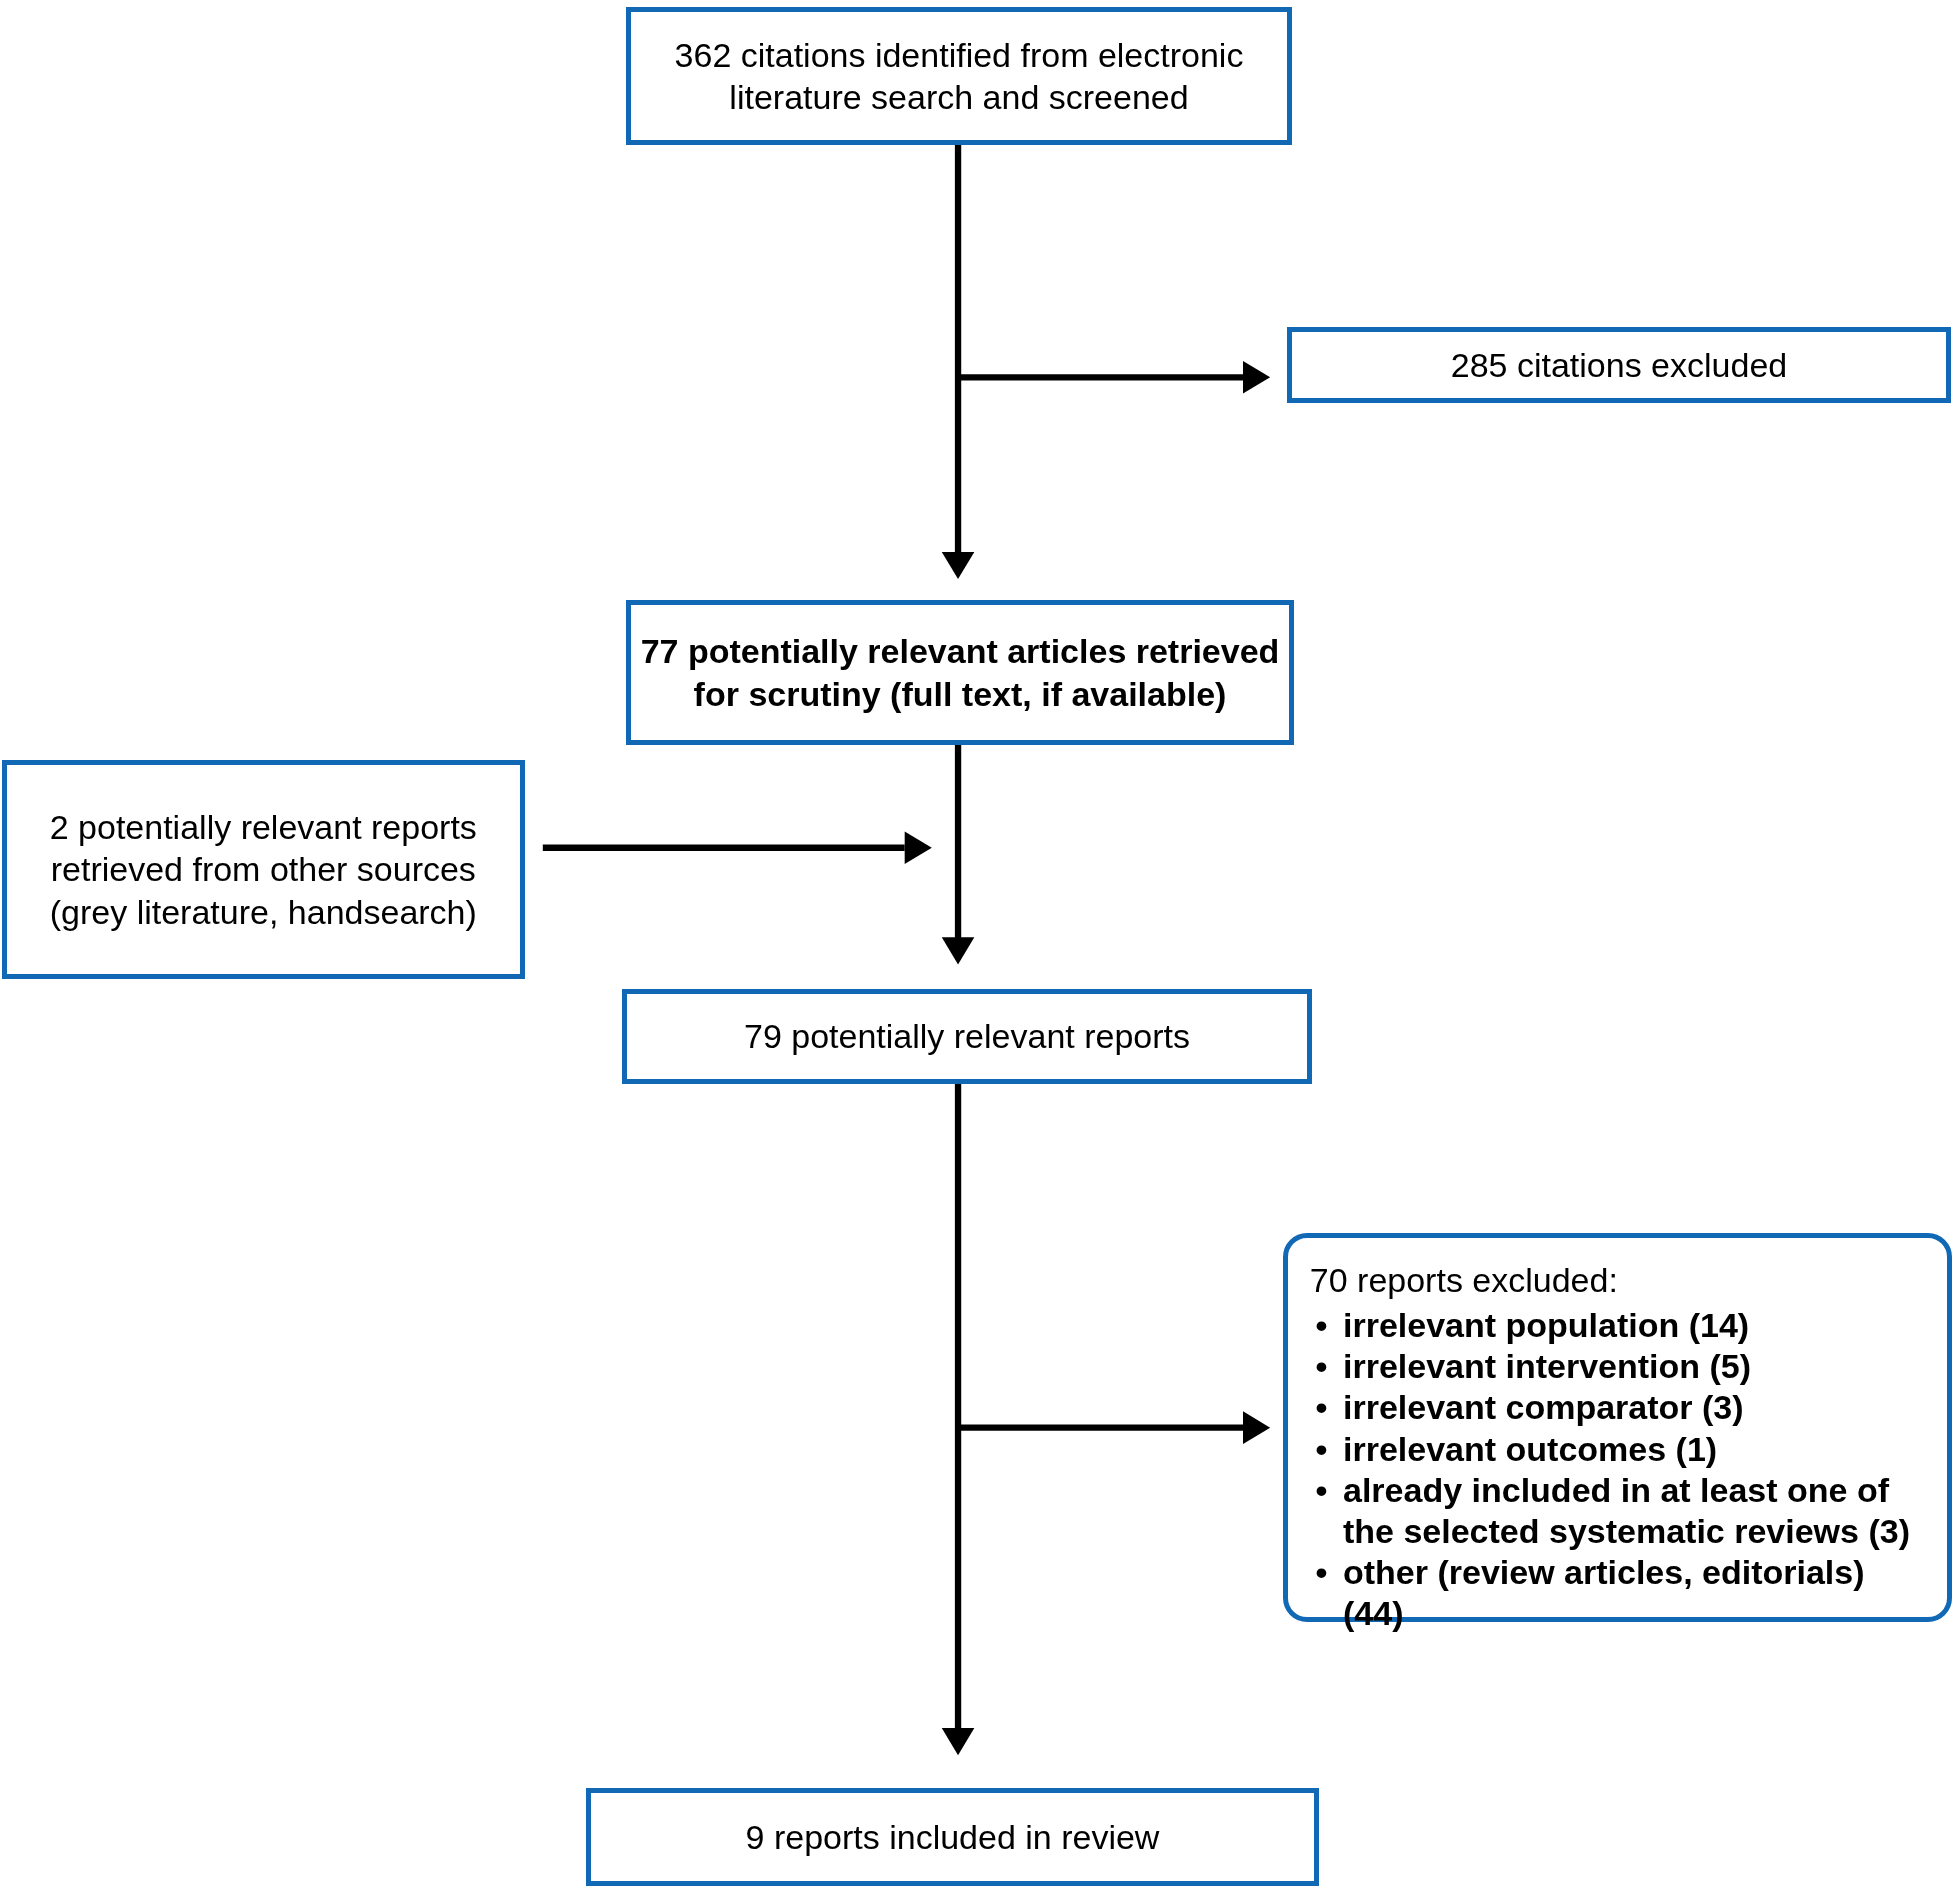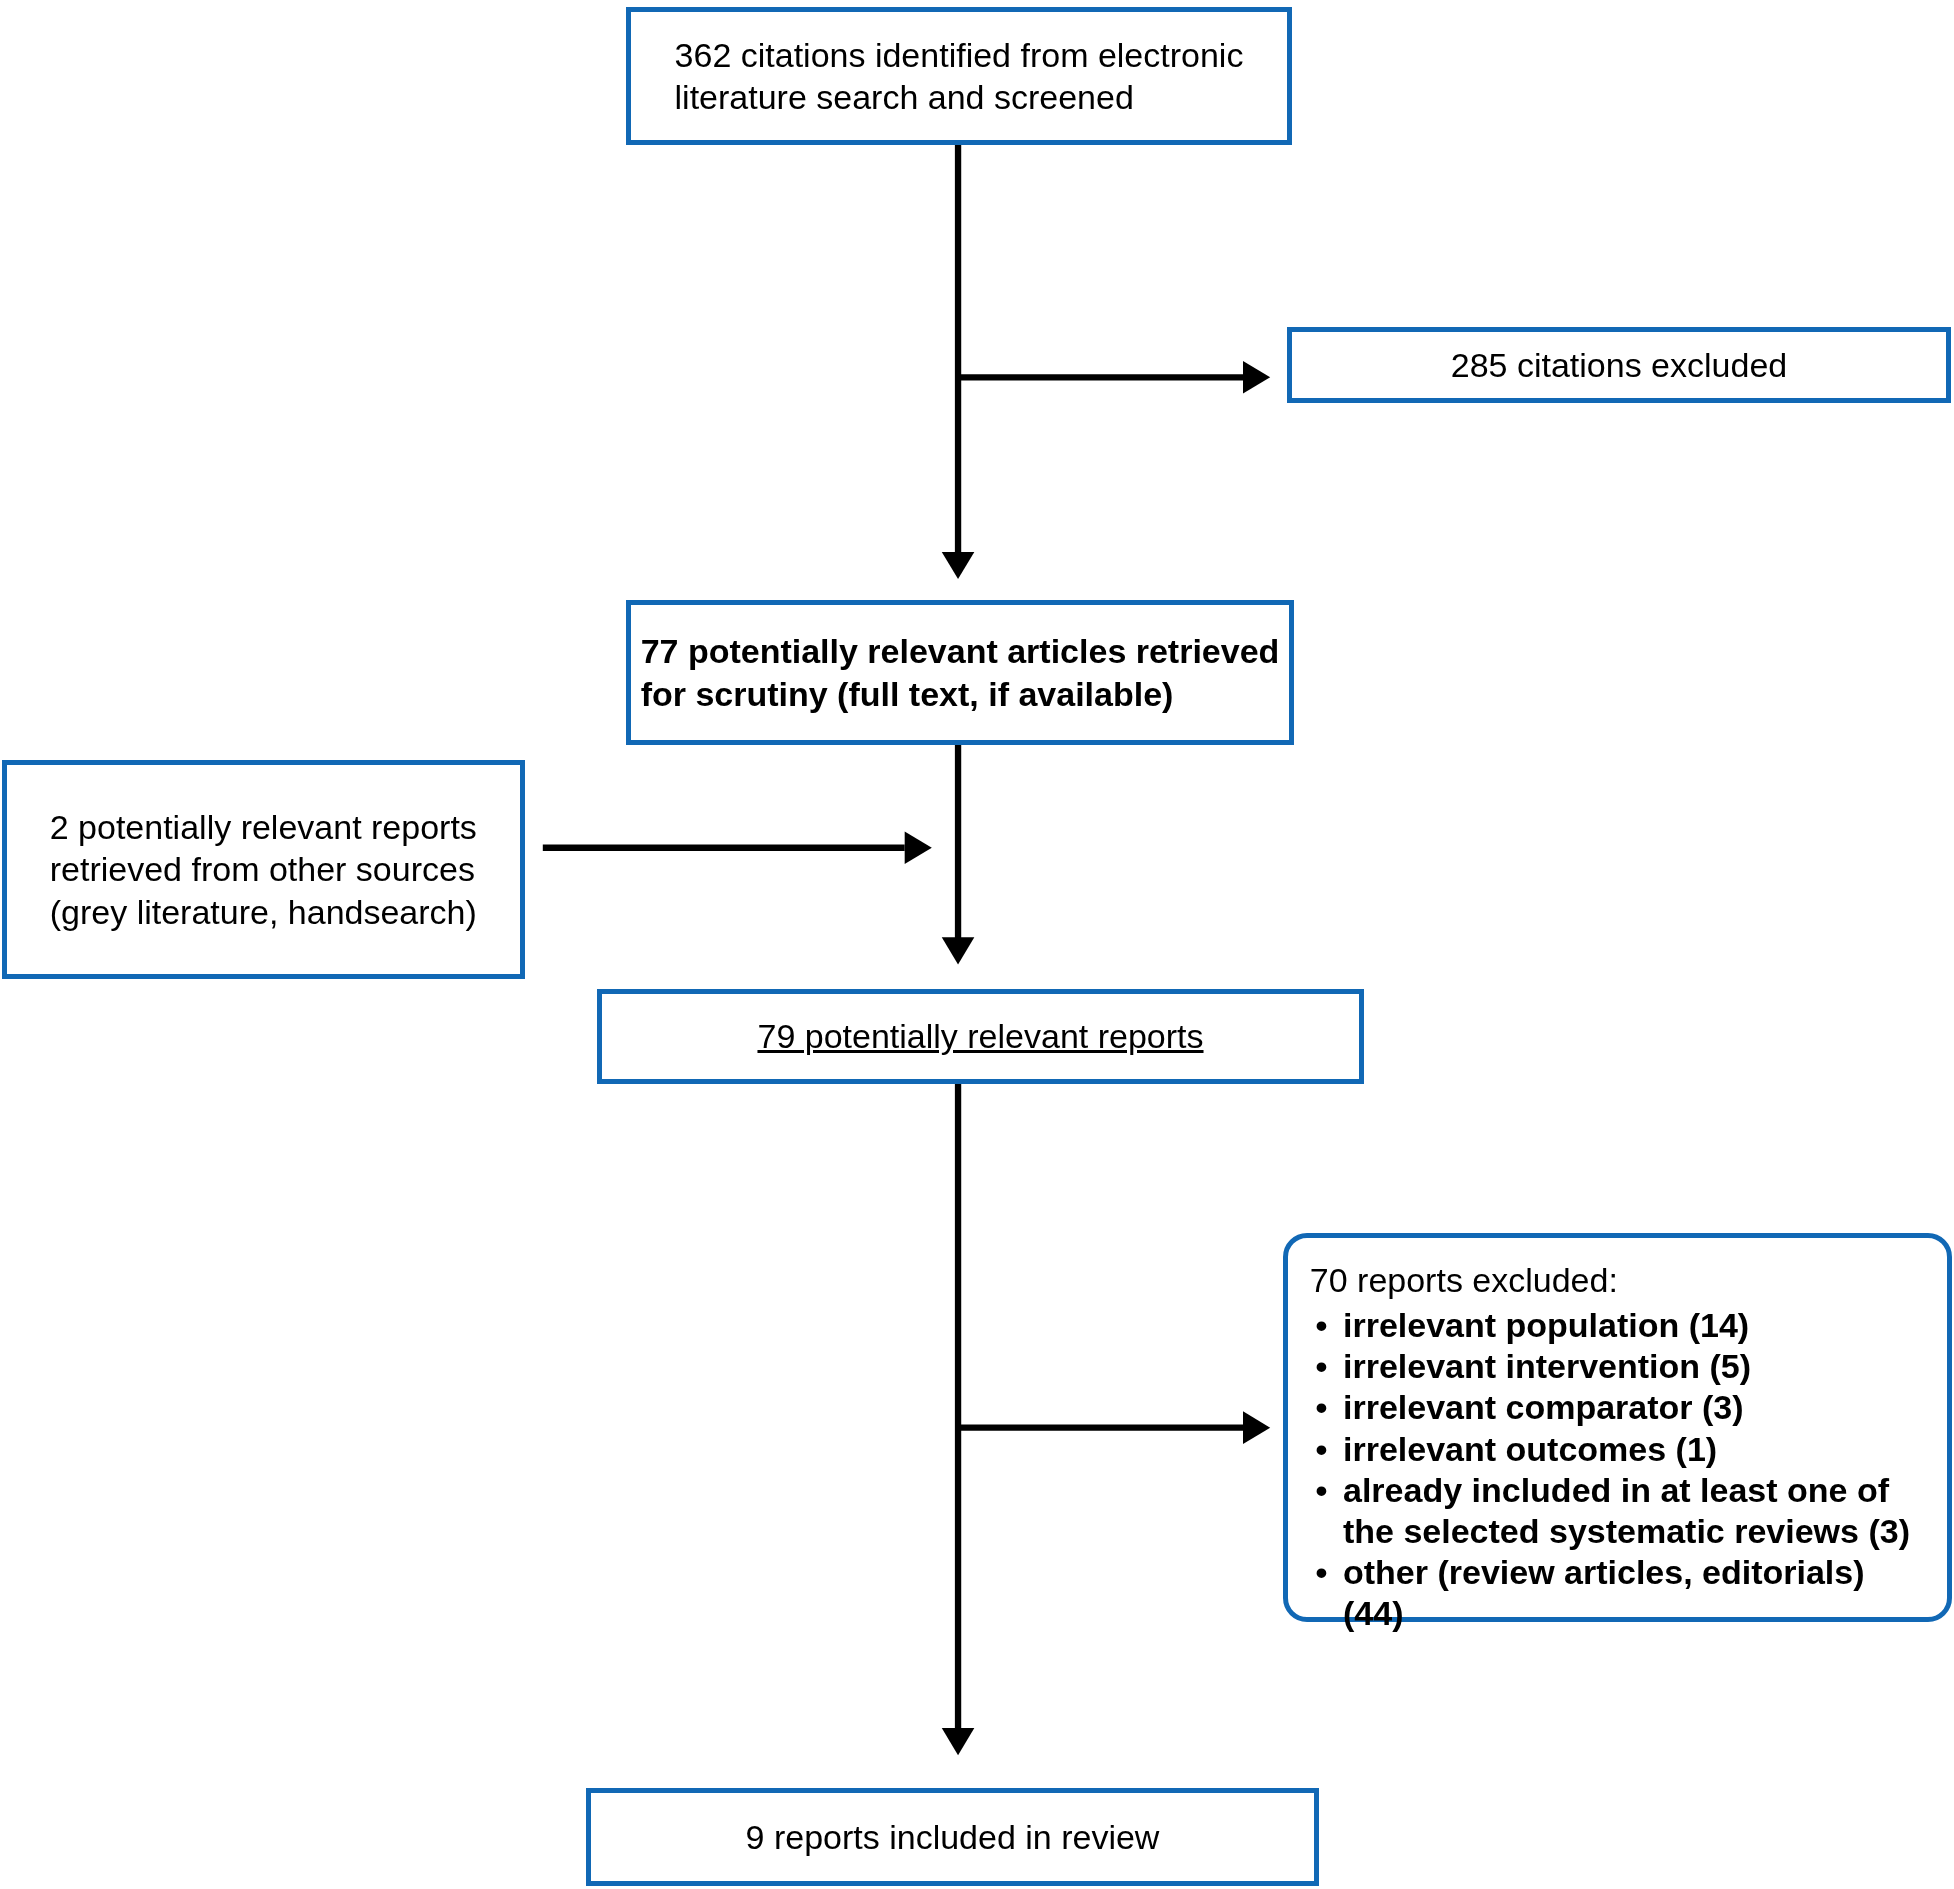--- a/index.html
+++ b/index.html
@@ -28,28 +28,29 @@
     border: 5.4px solid #1168b5;
     background: #ffffff;
     display: flex;
     align-items: center;
     justify-content: center;
     font-size: 34px;
     line-height: 1.25;
   }
   .flow-box .box-text {
     white-space: pre-line;
+    text-align: center;
     padding: 3.6px 9px;
   }
   
   .box-identified        { left: 626px;  top: 7.2px;    width: 666px; height: 138px; }
   .box-citations-excluded{ left: 1287px; top: 327px;  width: 664px; height: 76px; }
   .box-retrieved         { left: 626px;  top: 600px;  width: 668px; height: 145px; font-weight: bold; }
   .box-other-sources     { left: 1.8px;    top: 760px;  width: 523px; height: 219px; }
-  .box-relevant-reports  { left: 597px;  top: 989px; width: 767px; height: 95px; text-decoration: underline; }
+  .box-relevant-reports  { left: 622px;  top: 989px; width: 690px; height: 95px; }
   .box-reports-excluded  { left: 1283px; top: 1233px; width: 669px; height: 389px;
                            align-items: flex-start; justify-content: flex-start; border-radius: 24px; }
   .box-included          { left: 586px;  top: 1788px; width: 733px; height: 98px; }
 
   .excluded-content {
     padding: 22px 20px;
     line-height: 1.21;
     text-align: left;
   }
   .excluded-title {

